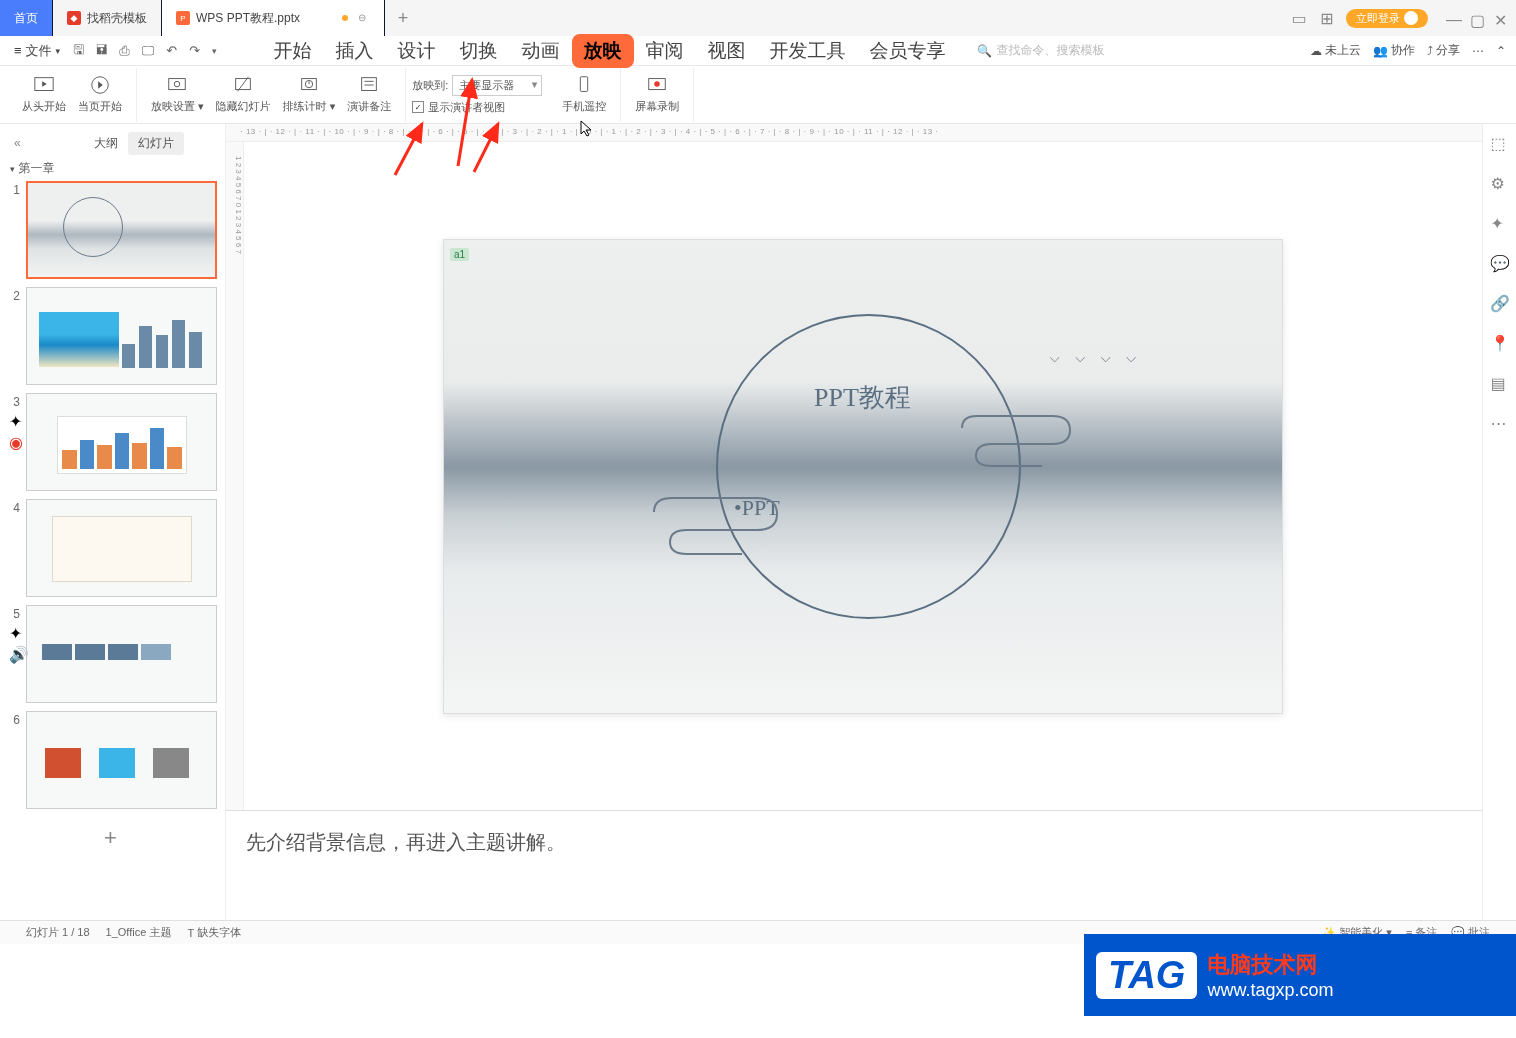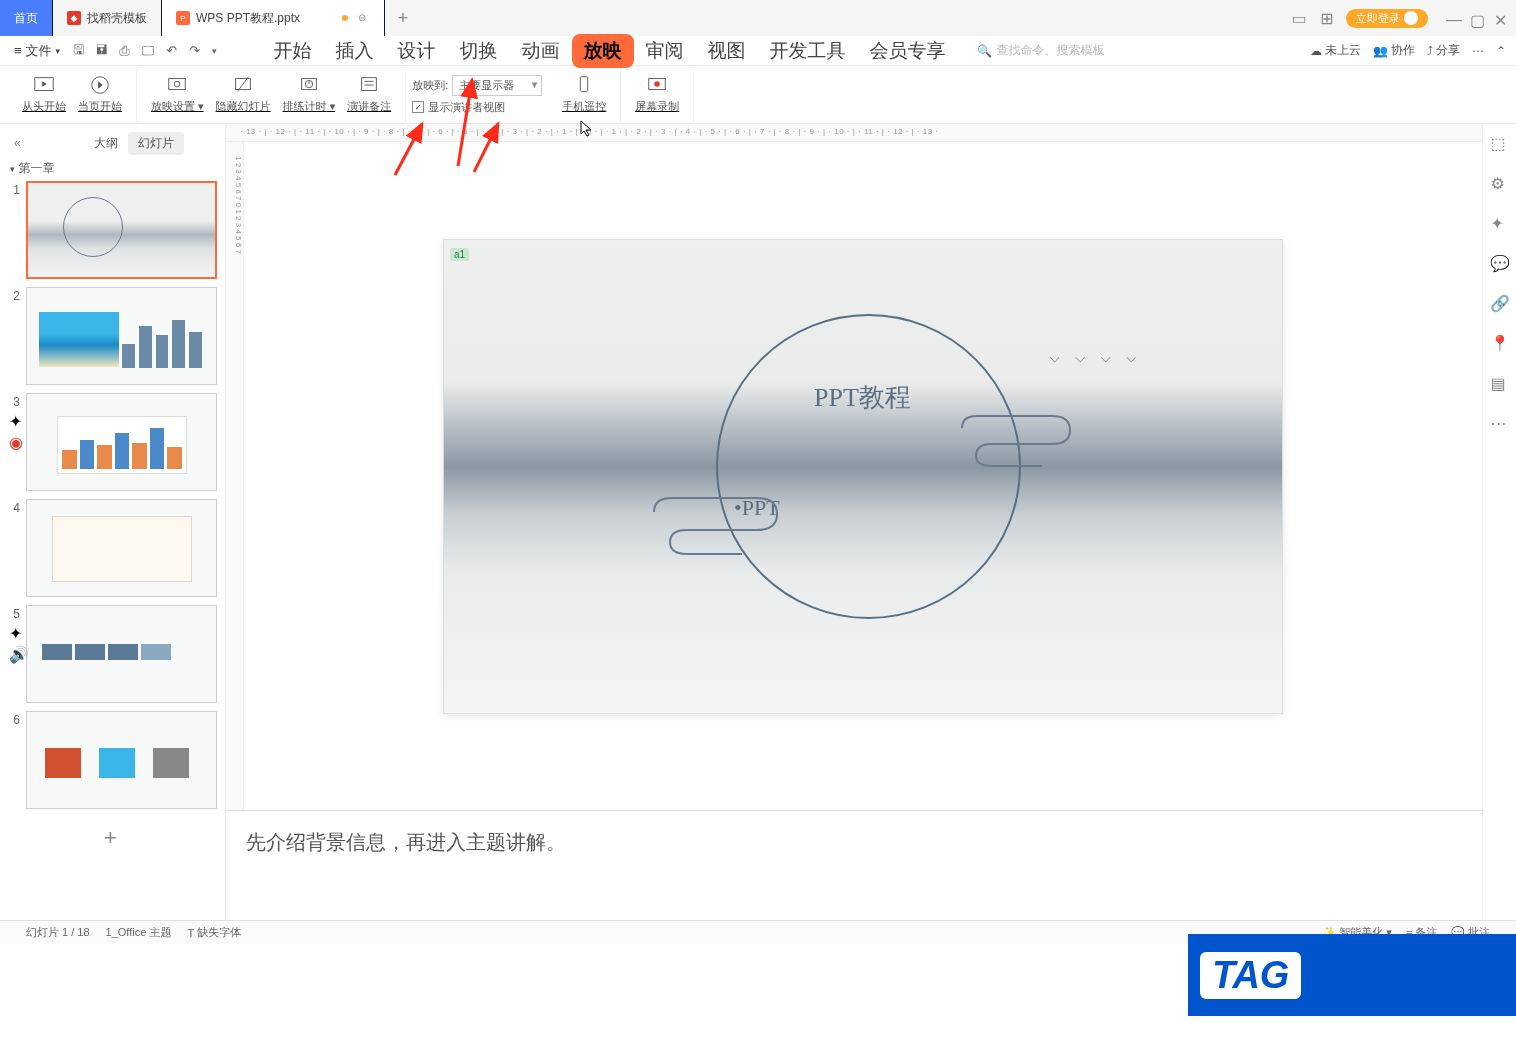--- a/index.html
+++ b/index.html
@@ -28,21 +28,21 @@
 .menu-tabs { display: flex; margin-left: 40px; gap: 0; }
 .menu-tab { padding: 4px 12px; font-size: 19px; color: #444; cursor: pointer; }
 .menu-tab.active { background: #ff6a3a; color: #000000; border-radius: 8px; font-weight: bold; }
 .search-box { margin-left: 20px; display: flex; align-items: center; gap: 4px; color: #bbb; font-size: 12px; }
 .menu-right { position: absolute; right: 10px; display: flex; align-items: center; gap: 12px; font-size: 12px; color: #555; }
 .menu-right-item { display: flex; align-items: center; gap: 3px; cursor: pointer; }
 
 
 .ribbon { height: 58px; display: flex; align-items: center; border-bottom: 1px solid #e8e8e8; padding: 0 8px; gap: 0; }
 .ribbon-group { display: flex; align-items: flex-start; padding: 4px 8px; border-right: 1px solid #eee; height: 54px; }
-.ribbon-btn { display: flex; flex-direction: column; align-items: center; justify-content: center; padding: 2px 6px; cursor: pointer; min-width: 46px; text-decoration: underline; }
+.ribbon-btn { display: flex; flex-direction: column; align-items: center; justify-content: center; padding: 2px 6px; cursor: pointer; min-width: 46px; }
 .ribbon-btn-icon { width: 22px; height: 22px; display: flex; align-items: center; justify-content: center; color: #555; }
 .ribbon-btn-label { font-size: 11px; color: #555; margin-top: 3px; white-space: nowrap; }
 .ribbon-inline { display: flex; flex-direction: column; justify-content: center; padding: 0 6px; height: 54px; gap: 4px; }
 .ribbon-inline-row { display: flex; align-items: center; gap: 4px; font-size: 11px; color: #555; }
 .ribbon-select { border: 1px solid #ccc; padding: 2px 20px 2px 6px; font-size: 11px; background: #fff; position: relative; min-width: 90px; }
 .ribbon-select::after { content: "▾"; position: absolute; right: 4px; color: #888; }
 .ribbon-checkbox { width: 12px; height: 12px; border: 1px solid #888; display: inline-flex; align-items: center; justify-content: center; font-size: 8px; color: #333; }
 
 
 .outline-row { height: 28px; display: flex; align-items: center; padding: 0 10px; border-bottom: 1px solid #eee; position: relative; }
@@ -105,21 +105,21 @@
 
 .arrow { position: absolute; pointer-events: none; }
 .arrow svg { overflow: visible; }
 
 
 .status-bar { height: 24px; border-top: 1px solid #e0e0e0; display: flex; align-items: center; padding: 0 26px; font-size: 11px; color: #666; gap: 16px; background: #fafafa; }
 .status-right { margin-left: auto; display: flex; align-items: center; gap: 14px; }
 .status-item { display: flex; align-items: center; gap: 3px; cursor: pointer; }
 
 
-.watermark { position: absolute; right: 0; bottom: 22px; width: 328px; height: 82px; background: #0055cc; display: flex; align-items: center; padding: 0 12px; gap: 10px; margin-top: 24px; }
+.watermark { position: absolute; right: 0; bottom: 22px; width: 432px; height: 82px; background: #0055cc; display: flex; align-items: center; padding: 0 12px; gap: 10px; margin-top: 24px; }
 .watermark-tag { background: #fff; color: #0055cc; font-size: 38px; font-weight: bold; padding: 2px 12px; border-radius: 6px; font-style: italic; }
 .watermark-text { display: flex; flex-direction: column; }
 .watermark-text .line1 { color: #ff3a1a; font-size: 22px; font-weight: bold; }
 .watermark-text .line2 { color: #fff; font-size: 18px; }
 
 
 .ico { width: 100%; height: 100%; }
 </style>
 </head>
 <body>
@@ -476,13 +476,17 @@
 </div>
 
 <div style="position:absolute;left:580px;top:120px;">
   <svg width="14" height="18">
       <path d="M1 1 L1 14 L4 11 L7 16 L9 15 L6 10 L11 10 Z" fill="#fff" stroke="#000" stroke-width="1"></path>
     </svg>
 </div>
 
 <div class="watermark">
   <span class="watermark-tag">TAG</span>
+  <div class="watermark-text">
+    <span class="line1">电脑技术网</span>
+    <span class="line2">www.tagxp.com</span>
+  </div>
 </div>
 
 </body></html>

